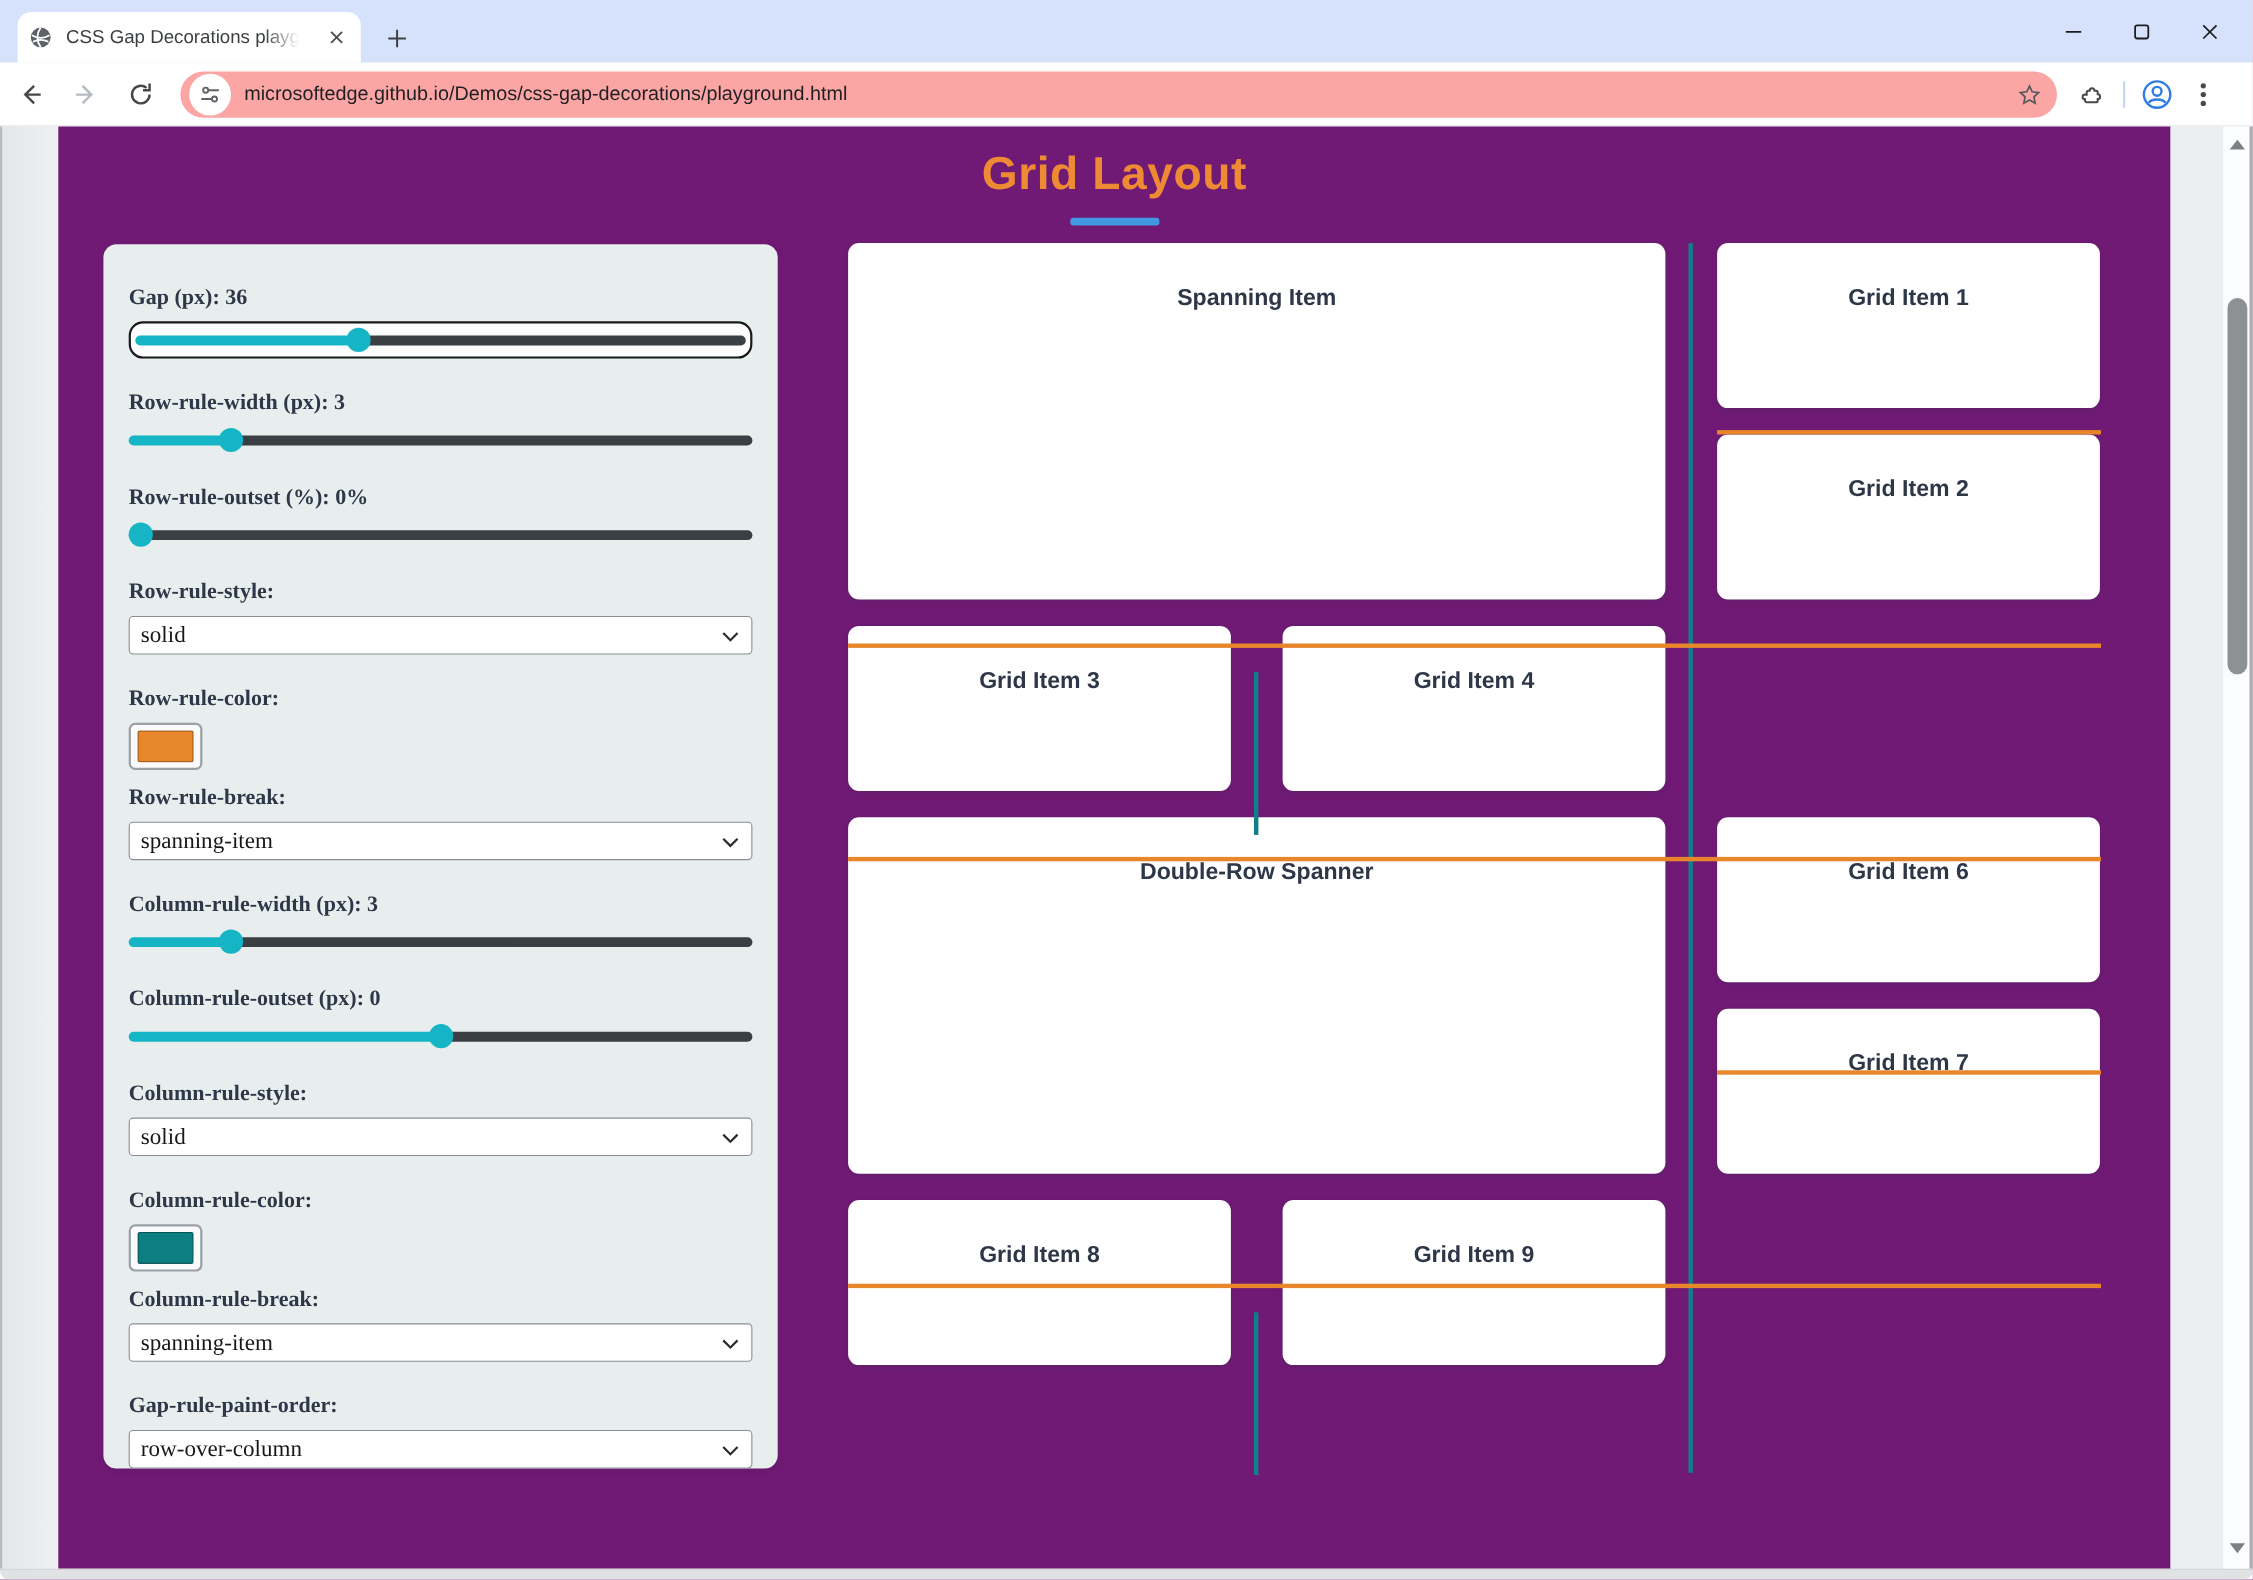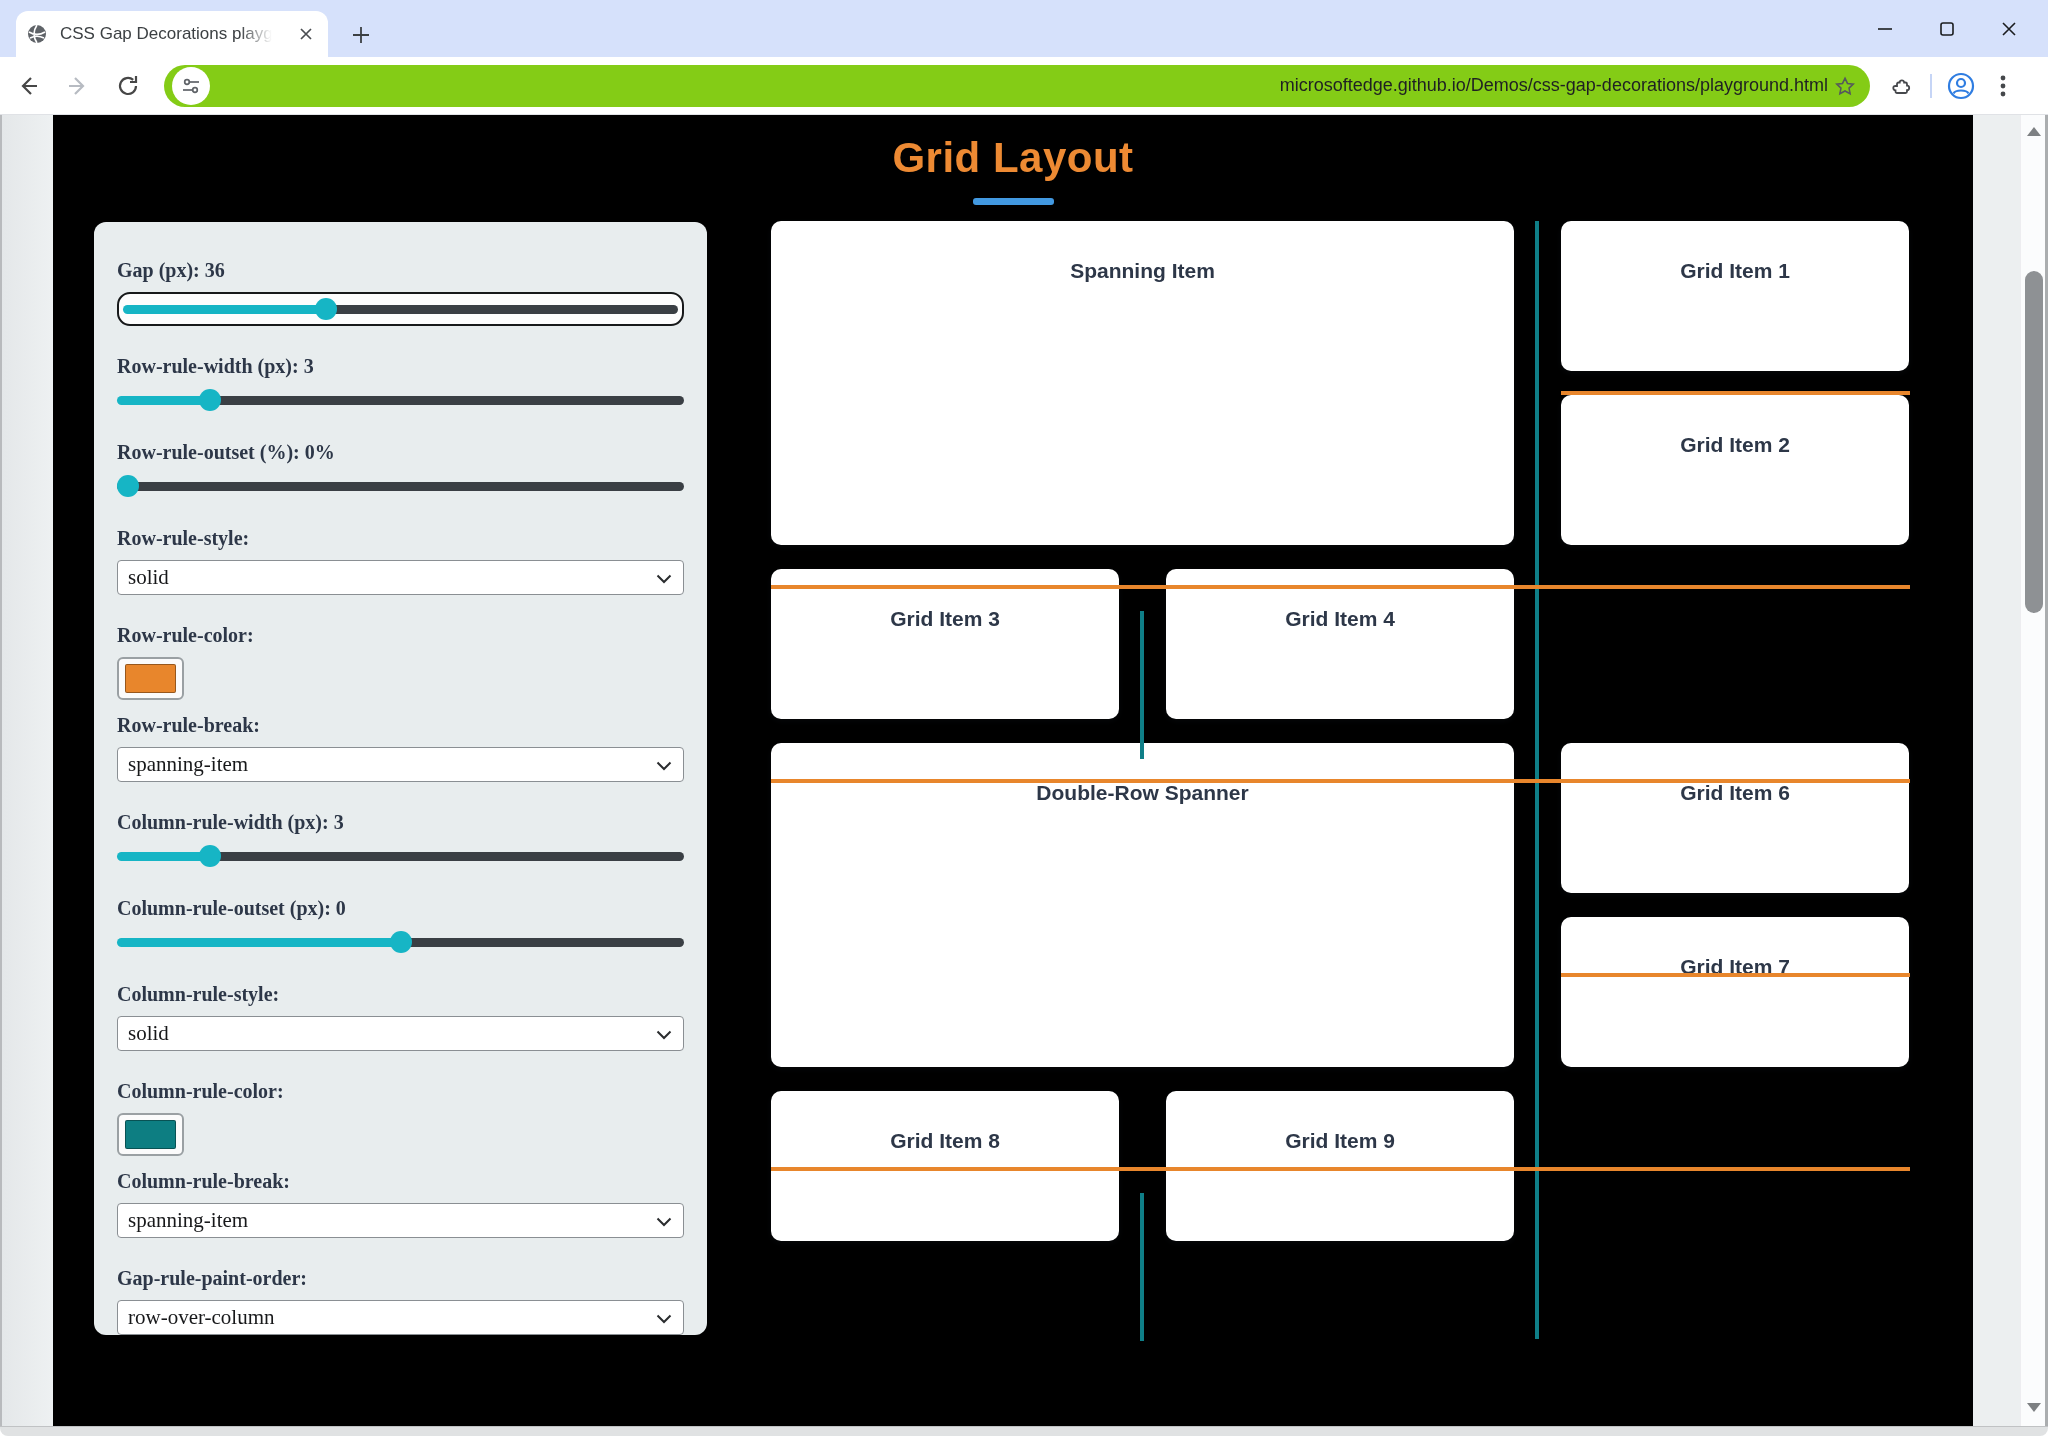--- a/index.html
+++ b/index.html
@@ -13,34 +13,34 @@
   .tab{position:absolute;left:16px;top:11px;width:312px;height:46px;background:#ffffff;
        border-radius:12px 12px 0 0;display:flex;align-items:center;padding:0 10px;box-sizing:border-box;}
   .tab-title{font-size:17px;color:#3c4043;white-space:nowrap;overflow:hidden;max-width:212px;margin-left:12px;
        -webkit-mask-image:linear-gradient(to right,#000 85%,transparent);mask-image:linear-gradient(to right,#000 85%,transparent);}
   .tab-close{margin-left:auto;width:24px;height:24px;display:flex;align-items:center;justify-content:center;border-radius:50%;}
   .newtab-btn{position:absolute;left:344px;top:18px;width:34px;height:34px;display:flex;align-items:center;justify-content:center;border-radius:50%;}
   .win-controls{position:absolute;right:8px;top:0;height:57px;display:flex;align-items:center;}
   .win-btn{width:62px;height:56px;display:flex;align-items:center;justify-content:center;}
   .toolbar{position:absolute;left:0;top:57px;width:2048px;height:58px;background:#ffffff;border-bottom:1px solid #e0e2e6;box-sizing:border-box;display:flex;align-items:center;}
   .nav-btn{width:44px;height:44px;display:flex;align-items:center;justify-content:center;border-radius:50%;margin-left:6px;}
-  .omnibox{margin-left:14px;width:1706px;height:42px;background:#84cc16;border-radius:21px;display:flex;align-items:center;padding:0 8px;box-sizing:border-box;text-align:right;}
+  .omnibox{margin-left:14px;width:1706px;height:42px;background:#fca5a5;border-radius:21px;display:flex;align-items:center;padding:0 8px;box-sizing:border-box;}
   .siteinfo-chip{width:38px;height:38px;background:#ffffff;border-radius:50%;display:flex;align-items:center;justify-content:center;}
   .url-text{margin-left:12px;font-size:18px;color:#1f2023;white-space:nowrap;overflow:hidden;flex:1;}
   .star-btn{width:34px;height:34px;display:flex;align-items:center;justify-content:center;}
   .toolbar-right{display:flex;align-items:center;margin-left:10px;}
   .ext-btn,.menu-btn,.avatar-btn{width:42px;height:42px;display:flex;align-items:center;justify-content:center;border-radius:50%;}
   .tb-divider{width:2px;height:24px;background:#c6d5f6;margin:0 8px;}
   
   .viewport{position:absolute;left:0;top:115px;width:2020px;height:1311px;background:#e9ecee;}
   .edge-l{position:absolute;left:0;top:115px;width:2px;height:1311px;background:#8f9295;opacity:.55;}
   .edge-r{position:absolute;left:2045px;top:115px;width:3px;height:1311px;background:#aaadaf;}
   .strip-l{position:absolute;left:2px;top:115px;width:51px;height:1311px;background:linear-gradient(to right,#e4e7e9,#eef1f2);}
   .strip-r{position:absolute;left:1973px;top:115px;width:47px;height:1311px;background:#eceff0;}
-  .page-main{position:absolute;left:53px;top:115px;width:1920px;height:1311px;background:#000000;}
+  .page-main{position:absolute;left:53px;top:115px;width:1920px;height:1311px;background:#701a75;}
   .page-title{margin:0;padding-top:19px;text-align:center;font-size:42px;font-weight:700;color:var(--accent-orange,#ed8a33);letter-spacing:.5px;}
   .title-underline{width:81px;height:7px;border-radius:3px;background:var(--underline-blue,#4299e1);margin:16px auto 0 auto;}
   
   .panel{position:absolute;left:41px;top:107px;width:613px;height:1113px;background:#e8edee;border-radius:12px;
          box-shadow:0 2px 8px rgba(0,0,0,.08);padding:36px 23px 0 23px;box-sizing:border-box;font-family:Liberation Serif, serif;}
   .ctl-label{font-size:20px;font-weight:700;color:#2d3748;margin-bottom:10px;line-height:24px;}
   .ctl{margin-bottom:28px;}
   .ctl-select{}
   .ctl-color{margin-bottom:13px;}
   .slider{position:relative;height:24px;display:flex;align-items:center;}

